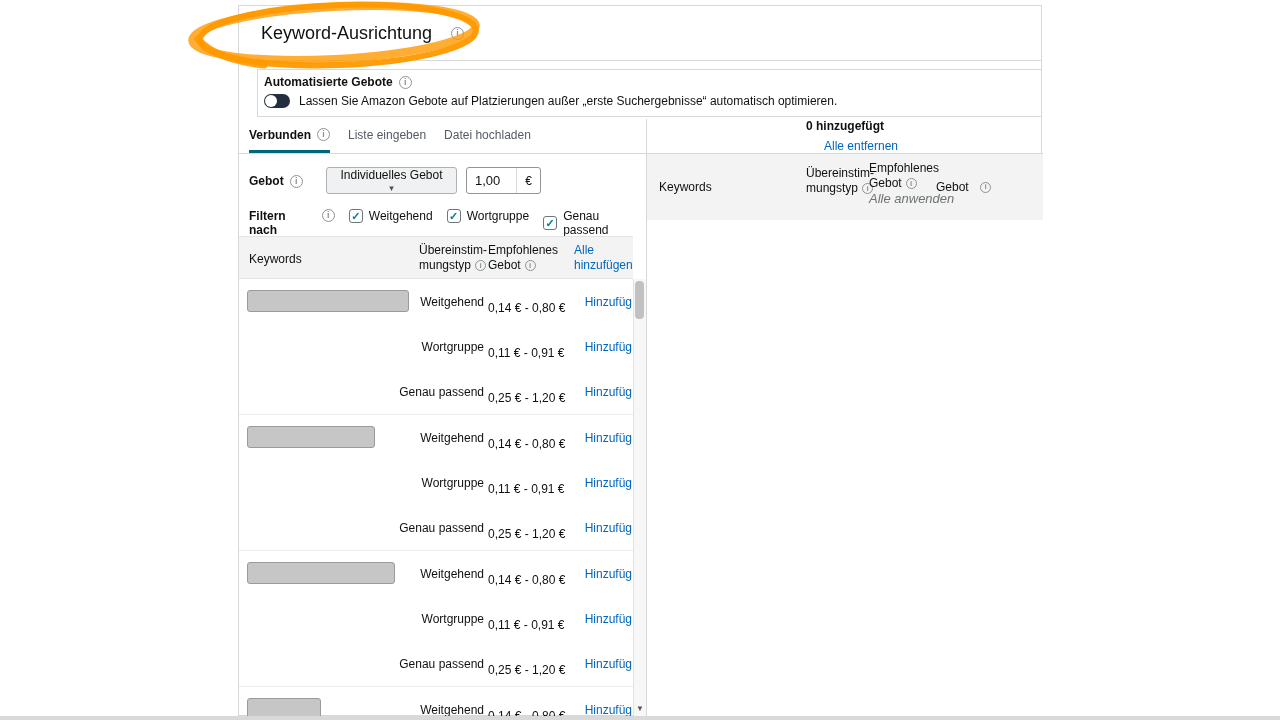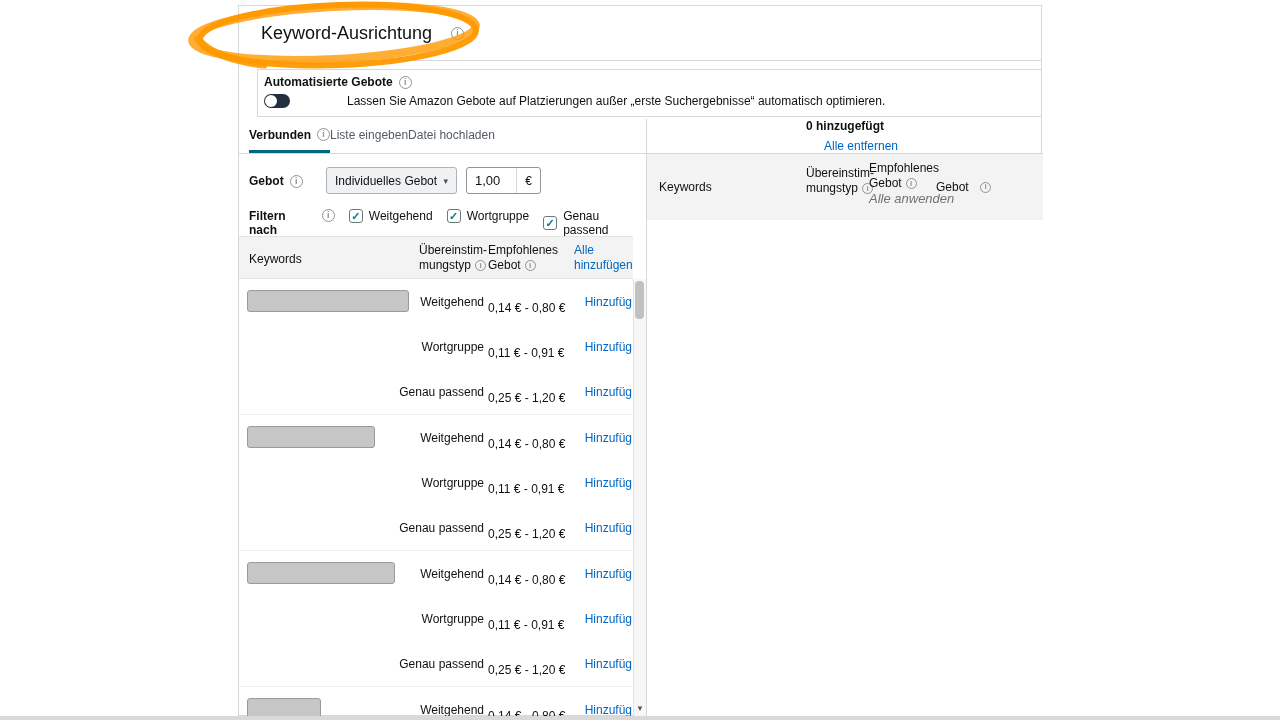--- a/index.html
+++ b/index.html
@@ -16,37 +16,37 @@
   .info { display:inline-flex; align-items:center; justify-content:center; width:13px; height:13px; border:1px solid #8d9496; border-radius:50%; color:#8d9496; font-size:9px; font-weight:bold; line-height:1; flex:none; cursor:pointer; }
   .info.sm { width:11px; height:11px; font-size:8px; }
 
   
   .auto-box { position:absolute; left:18px; top:63px; right:0; height:48px; border:1px solid #d5d9d9; border-right:none; }
   .auto-label-row { position:absolute; left:6px; top:5px; display:flex; align-items:center; gap:6px; }
   .auto-label { font-size:12px; font-weight:bold; }
   .auto-toggle-row { position:absolute; left:6px; top:24px; display:flex; align-items:center; gap:9px; }
   .toggle { position:relative; display:inline-block; width:26px; height:14px; background:#232f3e; border-radius:8px; cursor:pointer; flex:none; }
   .toggle .knob { position:absolute; left:1px; top:1px; width:12px; height:12px; background:#fff; border-radius:50%; }
-  .auto-desc { font-size:12px; color:#0f1111;margin-left:48px; }
+  .auto-desc { font-size:12px; color:#0f1111; }
 
   
   .left-panel { position:absolute; left:0; top:113px; width:407px; height:597px; }
   .right-panel { position:absolute; left:407px; top:113px; width:397px; height:597px; border-left:1px solid #d5d9d9; }
 
   
-  .tabs-row { position:absolute; left:0; top:0; width:100%; height:35px; border-bottom:1px solid #d5d9d9; display:flex; align-items:stretch; padding-left:10px; }
+  .tabs-row { position:absolute; left:0; top:0; width:100%; height:35px; border-bottom:1px solid #d5d9d9; display:flex; align-items:stretch; gap:18px; padding-left:10px; }
   .tab { display:inline-flex; align-items:center; gap:6px; font-size:12px; color:#545b64; cursor:pointer; border-bottom:3px solid transparent; }
   .tab.active { color:#0f1111; font-weight:bold; border-bottom:3px solid #00687a; }
 
   
   .controls { position:absolute; left:0; top:35px; width:100%; height:82px; }
   .bid-row { position:absolute; left:10px; top:13px; right:0; height:28px; }
   .lbl { font-size:12px; font-weight:bold; }
   .bid-lbl-wrap { position:absolute; left:0; top:7px; display:flex; align-items:center; gap:6px; }
-  .dropdown { position:absolute; left:77px; top:0; width:131px; height:27px; background:#eff1f3; border:1px solid #adb1b8; border-radius:3px; display:flex; align-items:center; justify-content:space-between; padding:0 8px; font-size:12px; cursor:pointer; }
+  .dropdown { position:absolute; left:77px; top:0; width:131px; height:27px; background:#eff1f3; border:1px solid #adb1b8; border-radius:3px; display:flex; align-items:center; justify-content:space-between; padding:0 8px; font-size:12px; cursor:pointer;flex-direction:column; }
   .chev { font-size:9px; color:#4b5156; }
   .bid-input-group { position:absolute; left:217px; top:0; width:75px; height:27px; border:1px solid #949494; border-radius:3px; display:flex; background:#fff; }
   .bid-input { border:none; outline:none; width:49px; padding:0 8px; font-size:13px; font-family:"Liberation Sans", sans-serif; color:#0f1111; background:transparent; }
   .bid-cur { flex:1; border-left:1px solid #d5d9d9; display:flex; align-items:center; justify-content:center; font-size:12px; }
   .filter-row { position:absolute; left:10px; top:55px; height:16px; display:flex; align-items:flex-start; gap:6px; }
   .filter-item { display:inline-flex; align-items:center; gap:6px; margin-left:8px; font-size:12px; color:#0f1111; cursor:pointer; }
   .checkbox { width:14px; height:14px; border:1px solid #6c7778; border-radius:3px; background:#fff; display:inline-flex; align-items:center; justify-content:center; font-size:11px; color:#008296; font-weight:bold; flex:none; }
   .checkbox.checked::after { content:"✓"; }
 
   

